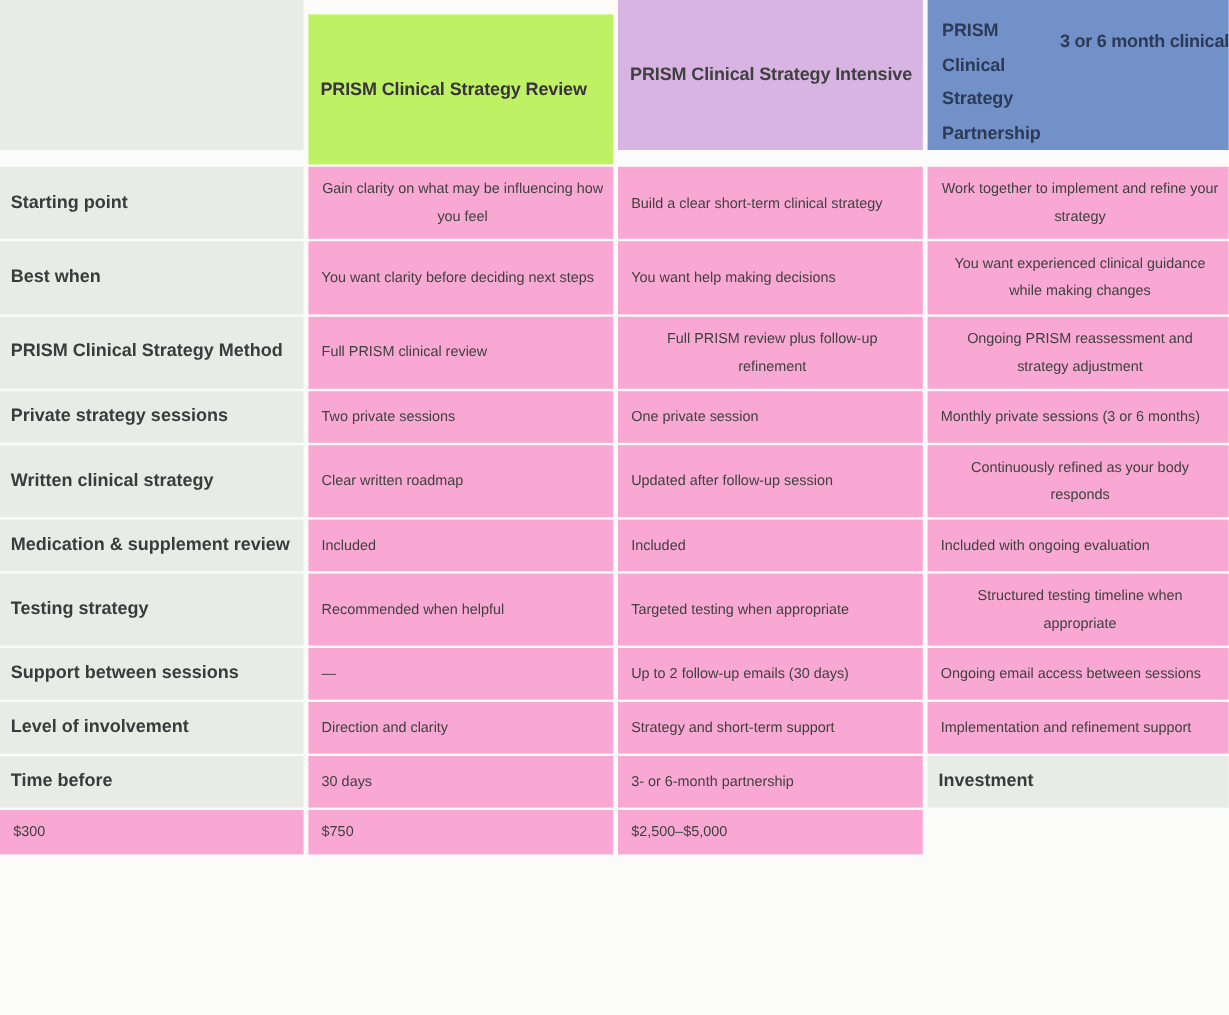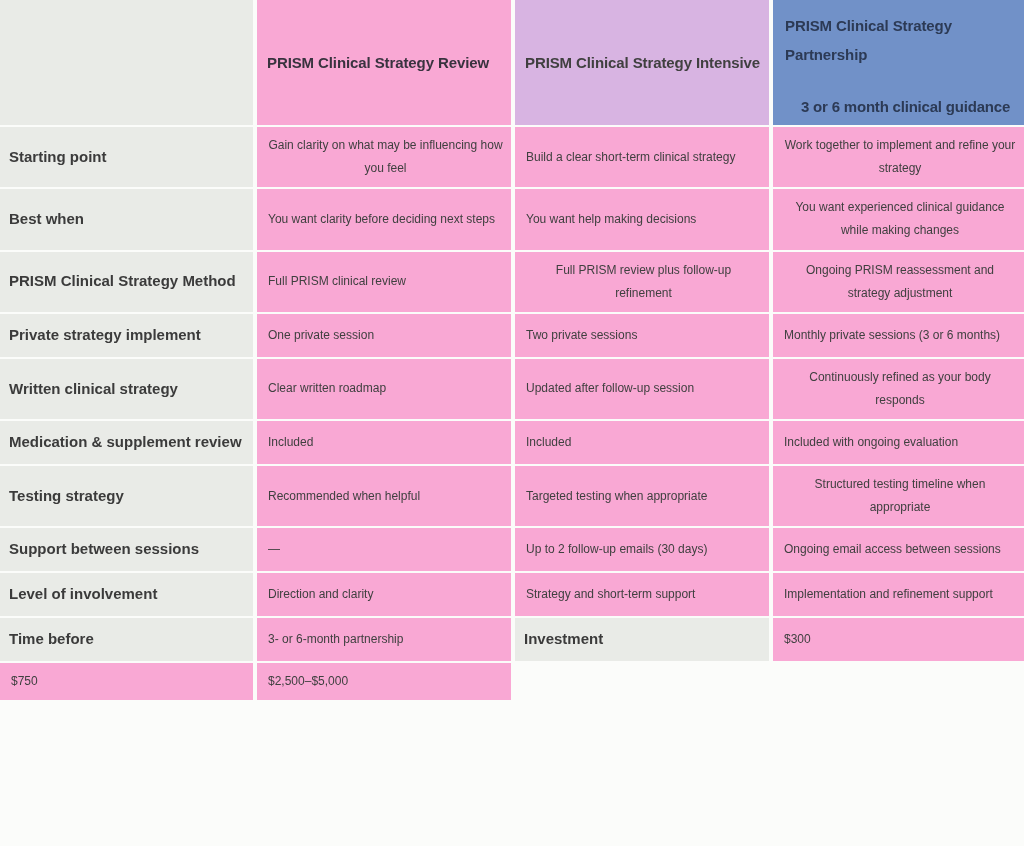--- a/index.html
+++ b/index.html
@@ -26,26 +26,26 @@
   }
   
   .header-cell {
     height: 125px;
     font-weight: bold;
     font-size: 15px;
     letter-spacing: -0.1px;
     overflow: hidden;
   }
   .header-blank   { background: #e9ebe7; }
-  .header-review  { background: #f9a8d4; color: #39333f; padding: 0 2px 0 10px; }
+  .header-review  { background: #bef264; color: #39333f; padding: 0 2px 0 10px; margin-top: 12px; }
   .header-intensive { background: #d8b4e2; color: #404040; padding: 0 2px 0 10px; }
   .header-partnership {
     background: #7191c8;
     color: #2c3a55;
-    flex-direction: column;
+    flex-direction: row;
     align-items: stretch;
     justify-content: space-between;
     padding: 12px 4px 10px 12px;
   }
   .h-single { white-space: nowrap; }
   .h-title { line-height: 1.9; }
   .h-sub { padding-left: 16px; white-space: nowrap; letter-spacing: -0.2px; margin-top: 14px; }
   
   .label-cell {
     background: #e9ebe7;
@@ -88,23 +88,23 @@
   <div class="cell label-cell">Best when</div>
   <div class="cell data-cell">You want clarity before deciding next steps</div>
   <div class="cell data-cell">You want help making decisions</div>
   <div class="cell data-cell">You want experienced clinical guidance while making changes</div>
 
   <div class="cell label-cell">PRISM Clinical Strategy Method</div>
   <div class="cell data-cell">Full PRISM clinical review</div>
   <div class="cell data-cell">Full PRISM review plus follow-up refinement</div>
   <div class="cell data-cell">Ongoing PRISM reassessment and strategy adjustment</div>
 
-  <div class="cell label-cell">Private strategy implement</div>
+  <div class="cell label-cell">Private strategy sessions</div>
+  <div class="cell data-cell">Two private sessions</div>
   <div class="cell data-cell">One private session</div>
-  <div class="cell data-cell">Two private sessions</div>
   <div class="cell data-cell">Monthly private sessions (3 or 6 months)</div>
 
   <div class="cell label-cell">Written clinical strategy</div>
   <div class="cell data-cell">Clear written roadmap</div>
   <div class="cell data-cell">Updated after follow-up session</div>
   <div class="cell data-cell">Continuously refined as your body responds</div>
 
   <div class="cell label-cell">Medication &amp; supplement review</div>
   <div class="cell data-cell">Included</div>
   <div class="cell data-cell">Included</div>
@@ -119,19 +119,20 @@
   <div class="cell data-cell">—</div>
   <div class="cell data-cell">Up to 2 follow-up emails (30 days)</div>
   <div class="cell data-cell">Ongoing email access between sessions</div>
 
   <div class="cell label-cell">Level of involvement</div>
   <div class="cell data-cell">Direction and clarity</div>
   <div class="cell data-cell">Strategy and short-term support</div>
   <div class="cell data-cell">Implementation and refinement support</div>
 
   <div class="cell label-cell">Time before</div>
+  <div class="cell data-cell">30 days</div>
   <div class="cell data-cell">3- or 6-month partnership</div>
 
   <div class="cell label-cell">Investment</div>
   <div class="cell data-cell">$300</div>
   <div class="cell data-cell">$750</div>
   <div class="cell data-cell">$2,500–$5,000</div>
 </div>
 
 </body></html>

